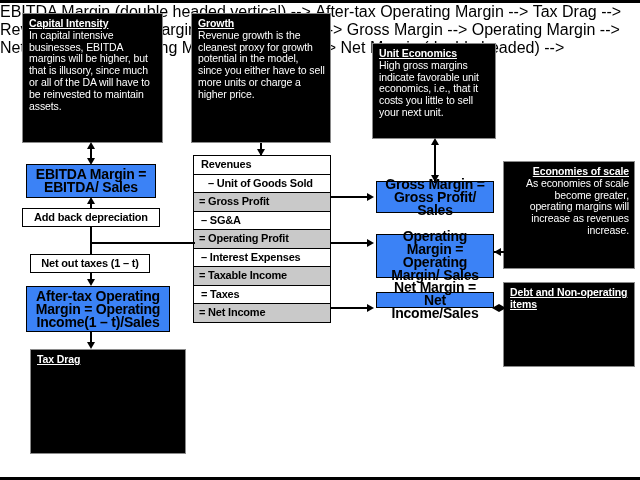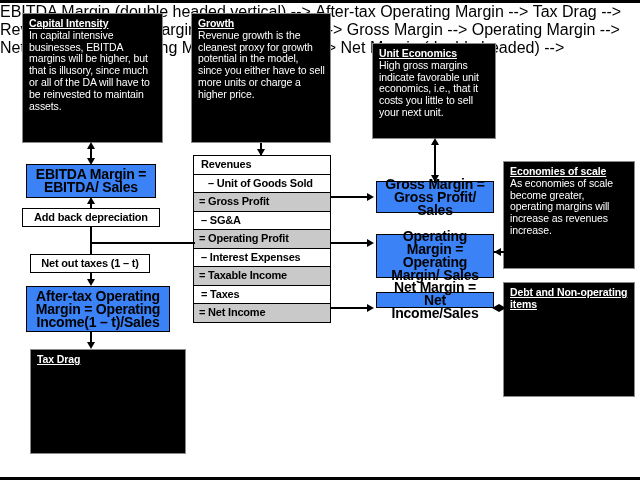--- a/index.html
+++ b/index.html
@@ -109,26 +109,26 @@
   <div class="note" style="left:191px;top:10px;width:140px;height:130px;">
     <span class="hd">Growth</span>
     <span class="bd">Revenue growth is the cleanest proxy for growth potential in the model, since you either have to sell more units or charge a higher price.</span>
   </div>
 
   <div class="note" style="left:372px;top:40px;width:124px;height:96px;">
     <span class="hd">Unit Economics</span>
     <span class="bd">High gross margins indicate favorable unit economics, i.e., that it costs you little to sell your next unit.</span>
   </div>
 
-  <div class="note" style="left:503px;top:158px;width:132px;height:108px;">
+  <div class="note" style="left:503px;top:158px;width:132px;height:108px;text-align:right;">
     <span class="hd">Economies of scale</span>
     <span class="bd">As economies of scale become greater, operating margins will increase as revenues increase.</span>
   </div>
 
-  <div class="note" style="left:503px;top:279px;width:132px;height:115px;">
+  <div class="note" style="left:503px;top:279px;width:132px;height:85px;">
     <span class="hd">Debt and Non-operating items</span>
   </div>
 
   <div class="note" style="left:30px;top:346px;width:156px;height:105px;">
     <span class="hd">Tax Drag</span>
   </div>
 
   
   <div class="gbox" style="left:26px;top:161px;width:130px;height:34px;">EBITDA Margin = EBITDA/ Sales</div>
 

